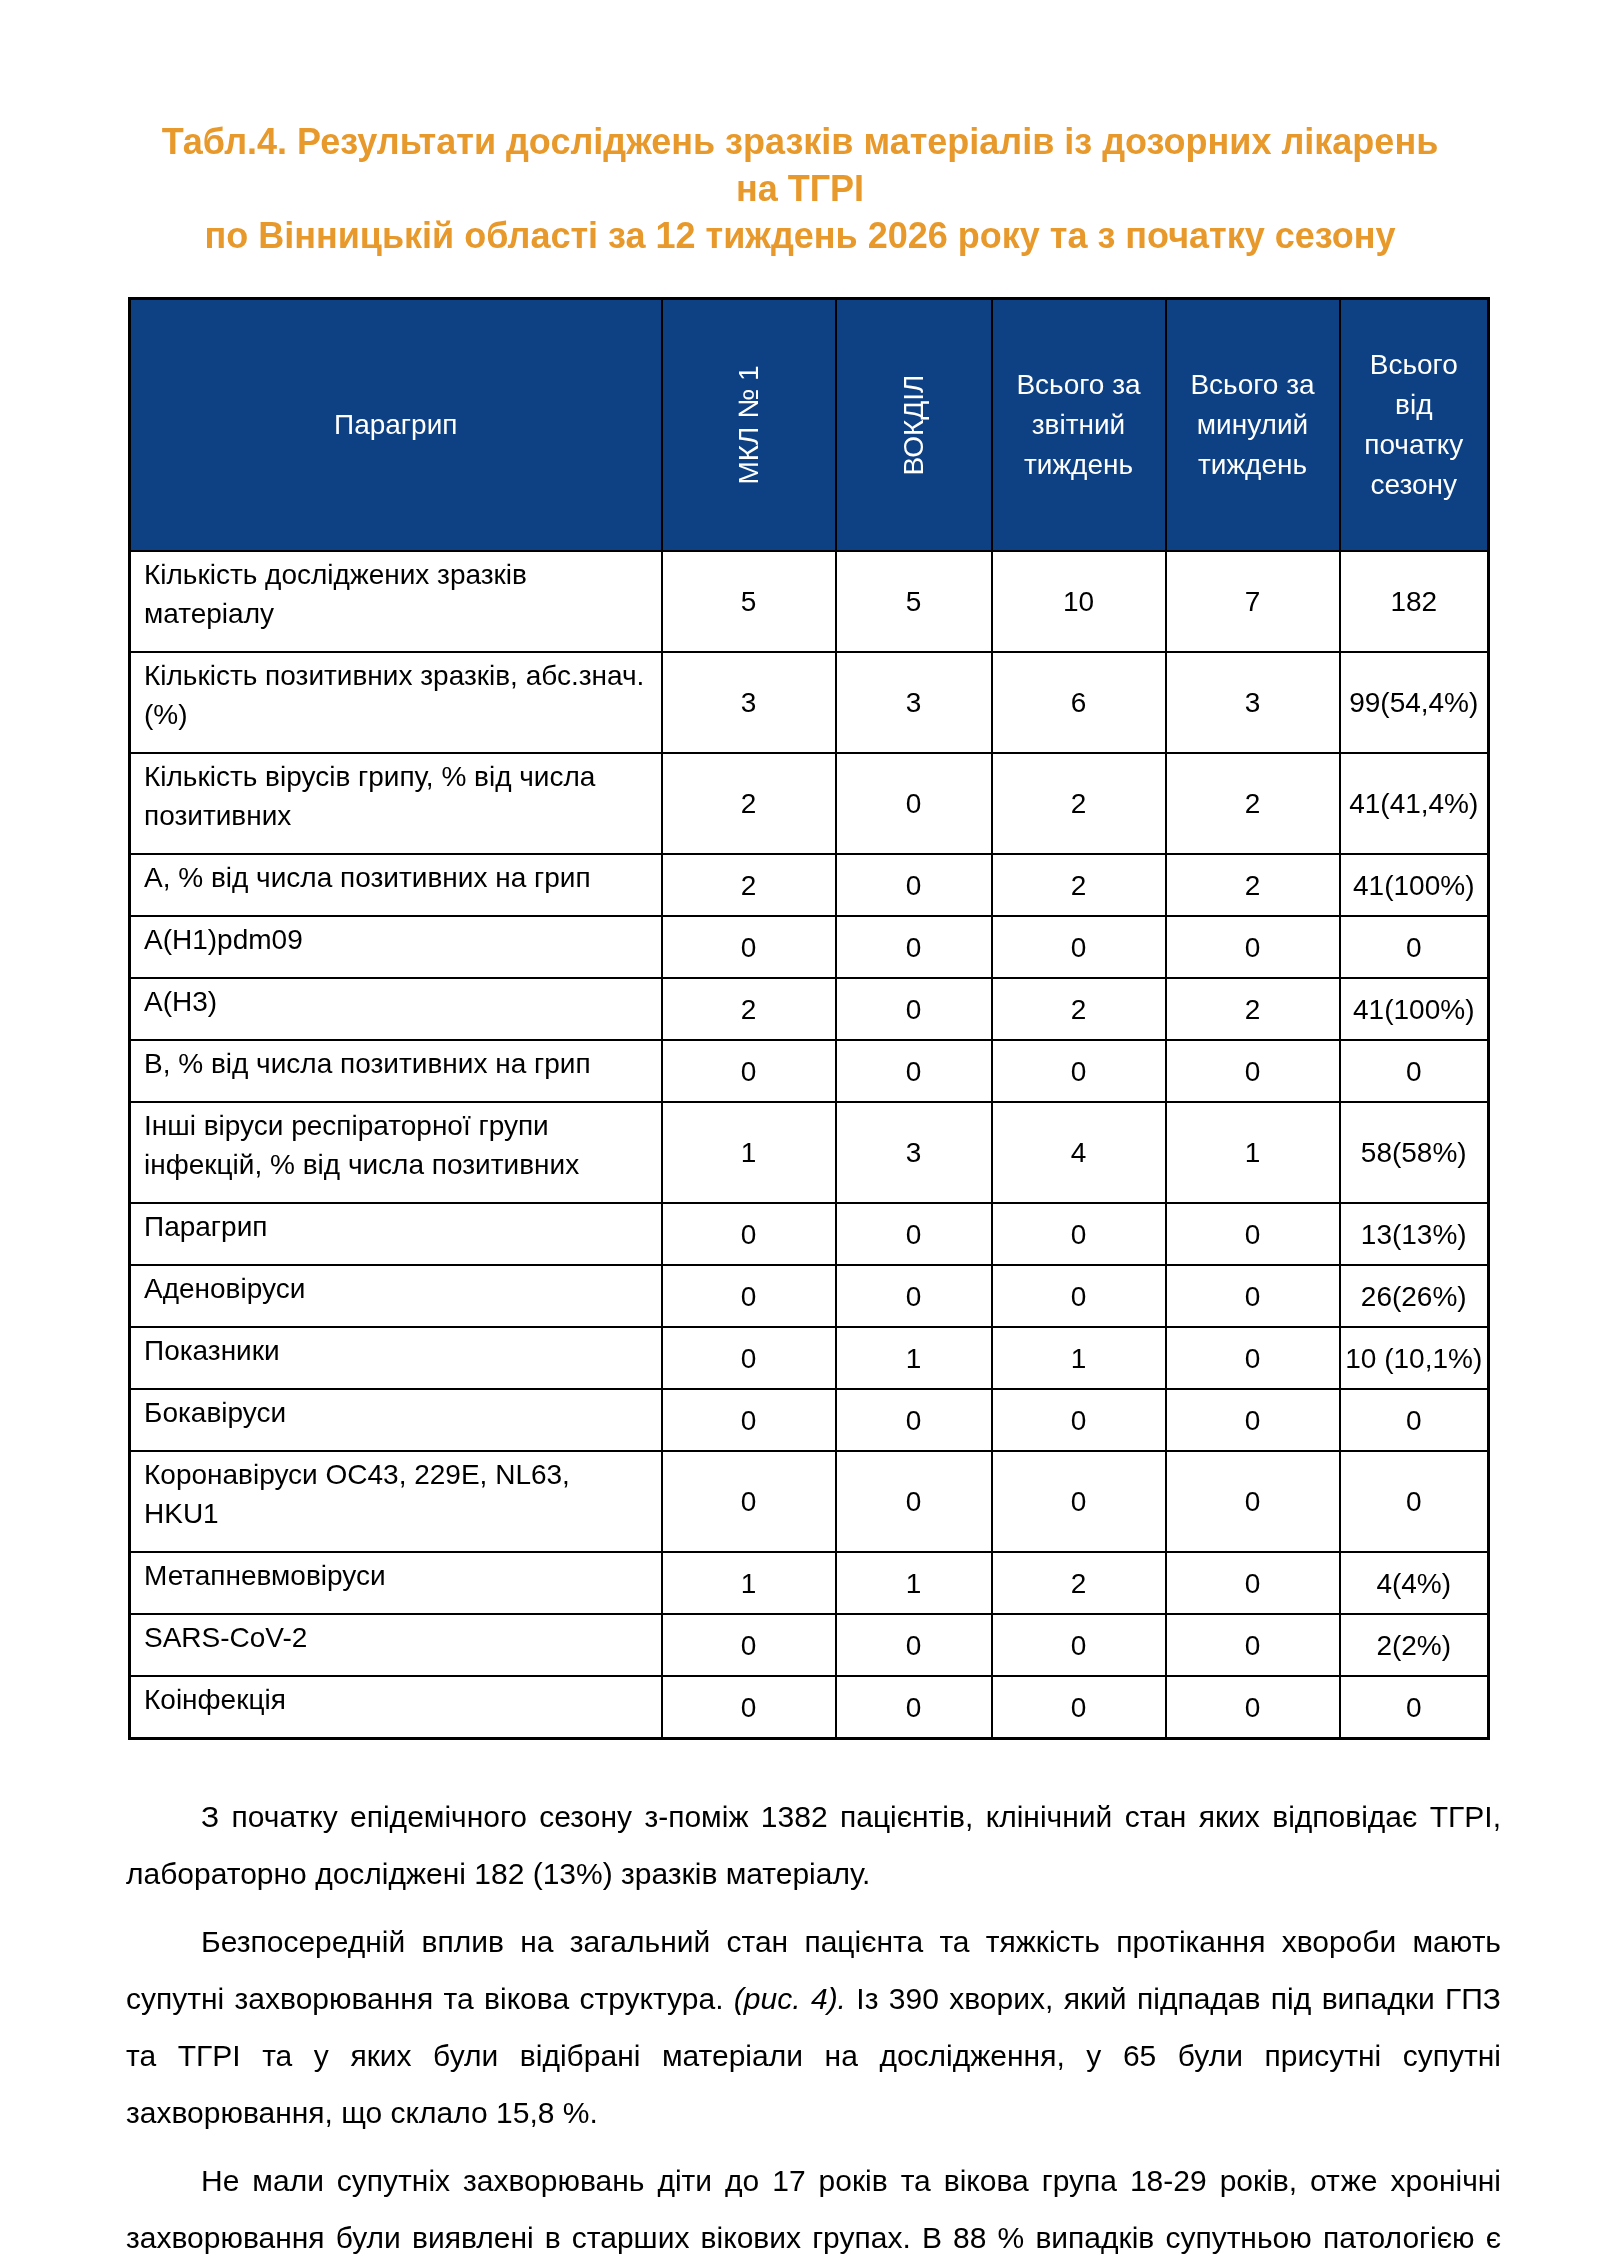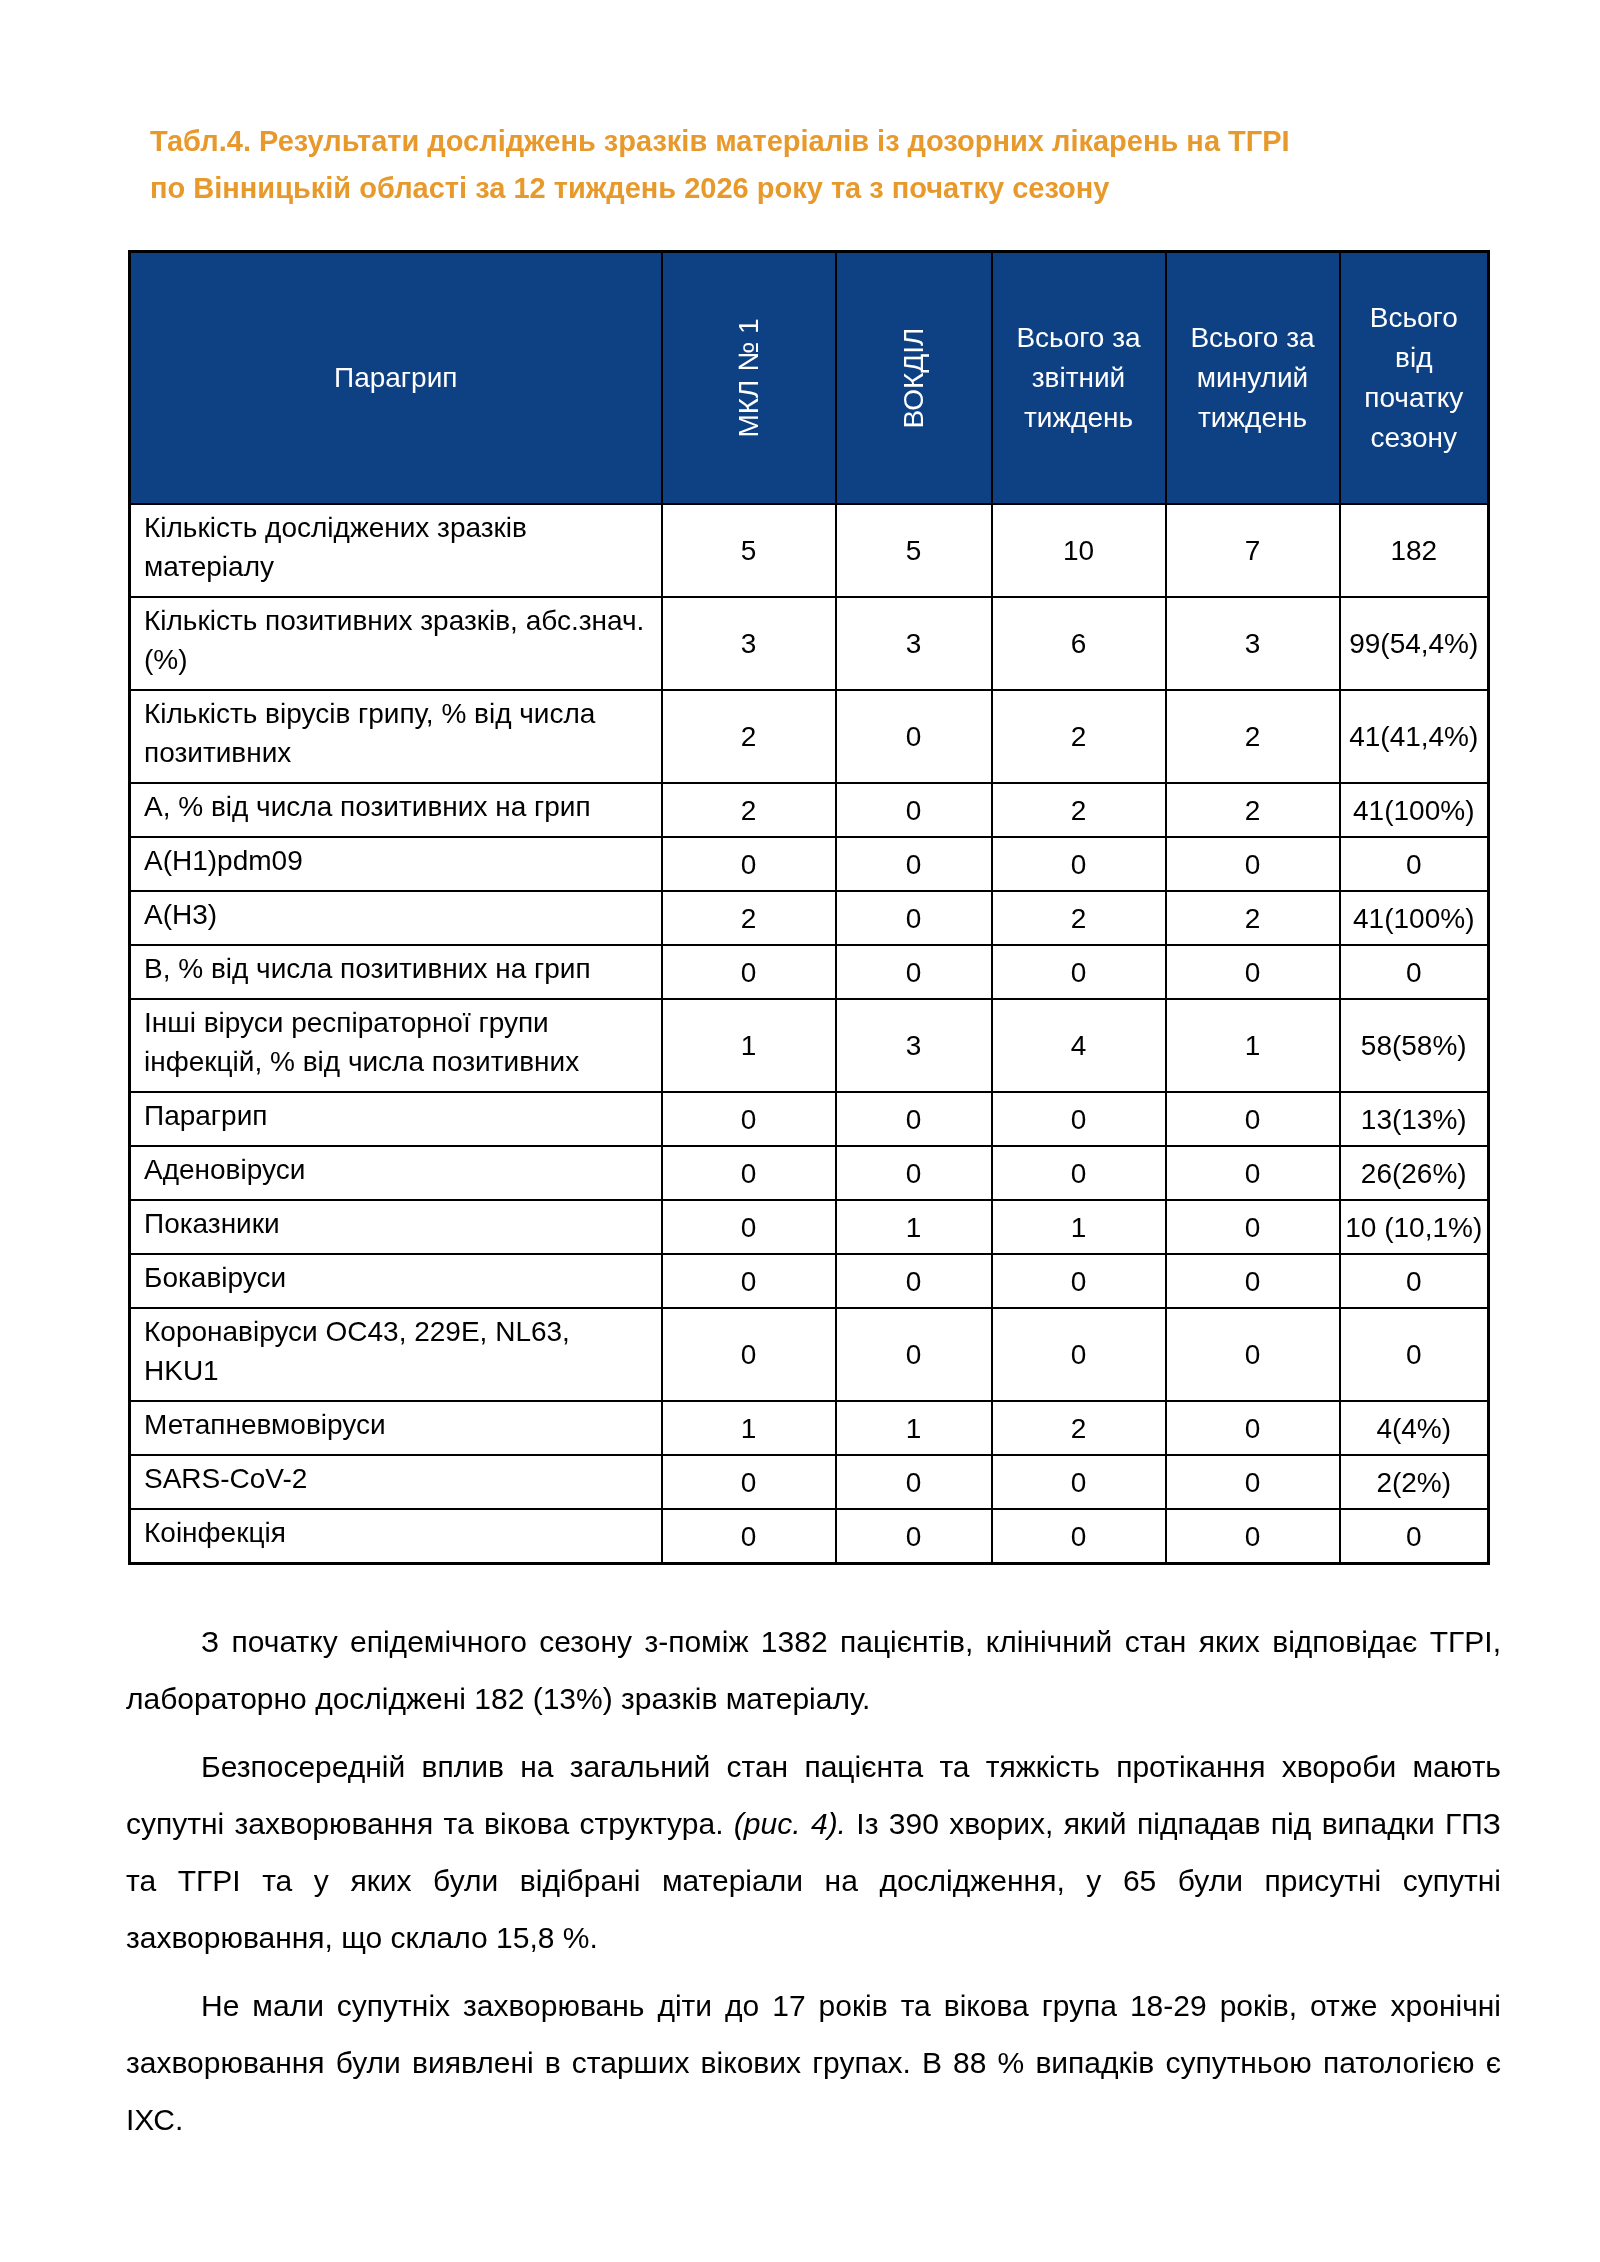--- a/index.html
+++ b/index.html
@@ -11,23 +11,23 @@
     position: relative;
     width: 1600px;
     min-height: 2262px;
     background: #ffffff;
     font-family: "Liberation Sans", sans-serif;
     color: #000000;
     overflow: hidden;
   }
   .doc-title {
     margin: 118px 150px 0 150px;
-    text-align: left;
+    text-align: center;
     font-weight: 700;
-    font-size: 29px;
+    font-size: 36px;
     line-height: 47px;
     color: var(--title-color, #e8992b);
   }
   table.results-table {
     margin: 38px 0 0 128px;
     width: 1359px;
     border-collapse: collapse;
     table-layout: fixed;
     border: 3px solid #000;
     background: #fff;
@@ -48,21 +48,21 @@
     text-align: center;
     padding: 0 4px;
   }
   .hdr-multi { white-space: pre-line; }
   .vert {
     transform: rotate(-90deg);
     white-space: nowrap;
   }
   .c-label {
     text-align: left;
-    padding: 3px 10px 10px 13px;
+    padding: 3px 10px 18px 13px;
     font-size: 28px;
     line-height: 39px;
   }
   .c-num {
     text-align: center;
     padding: 3px 4px;
     font-size: 28px;
     line-height: 39px;
   }
   .bodytext {

